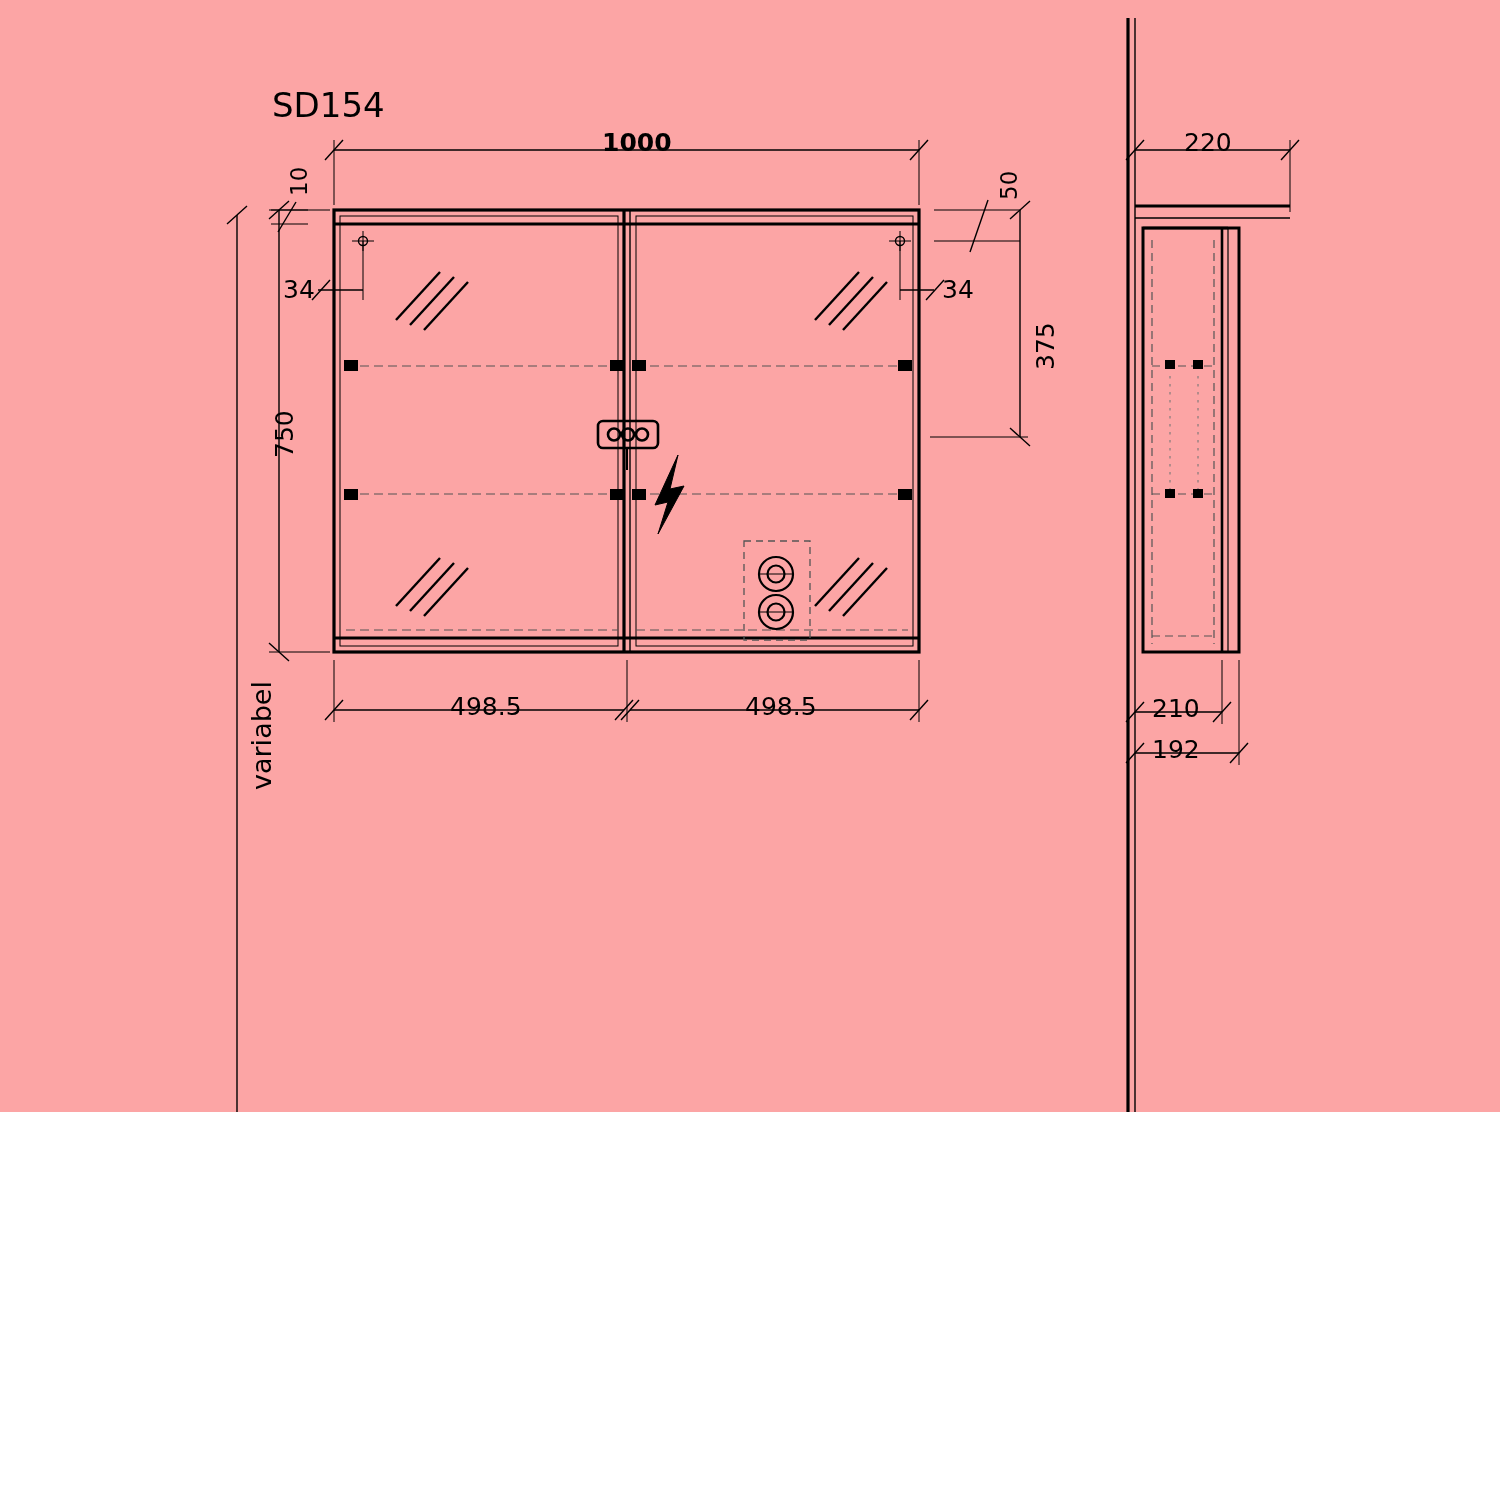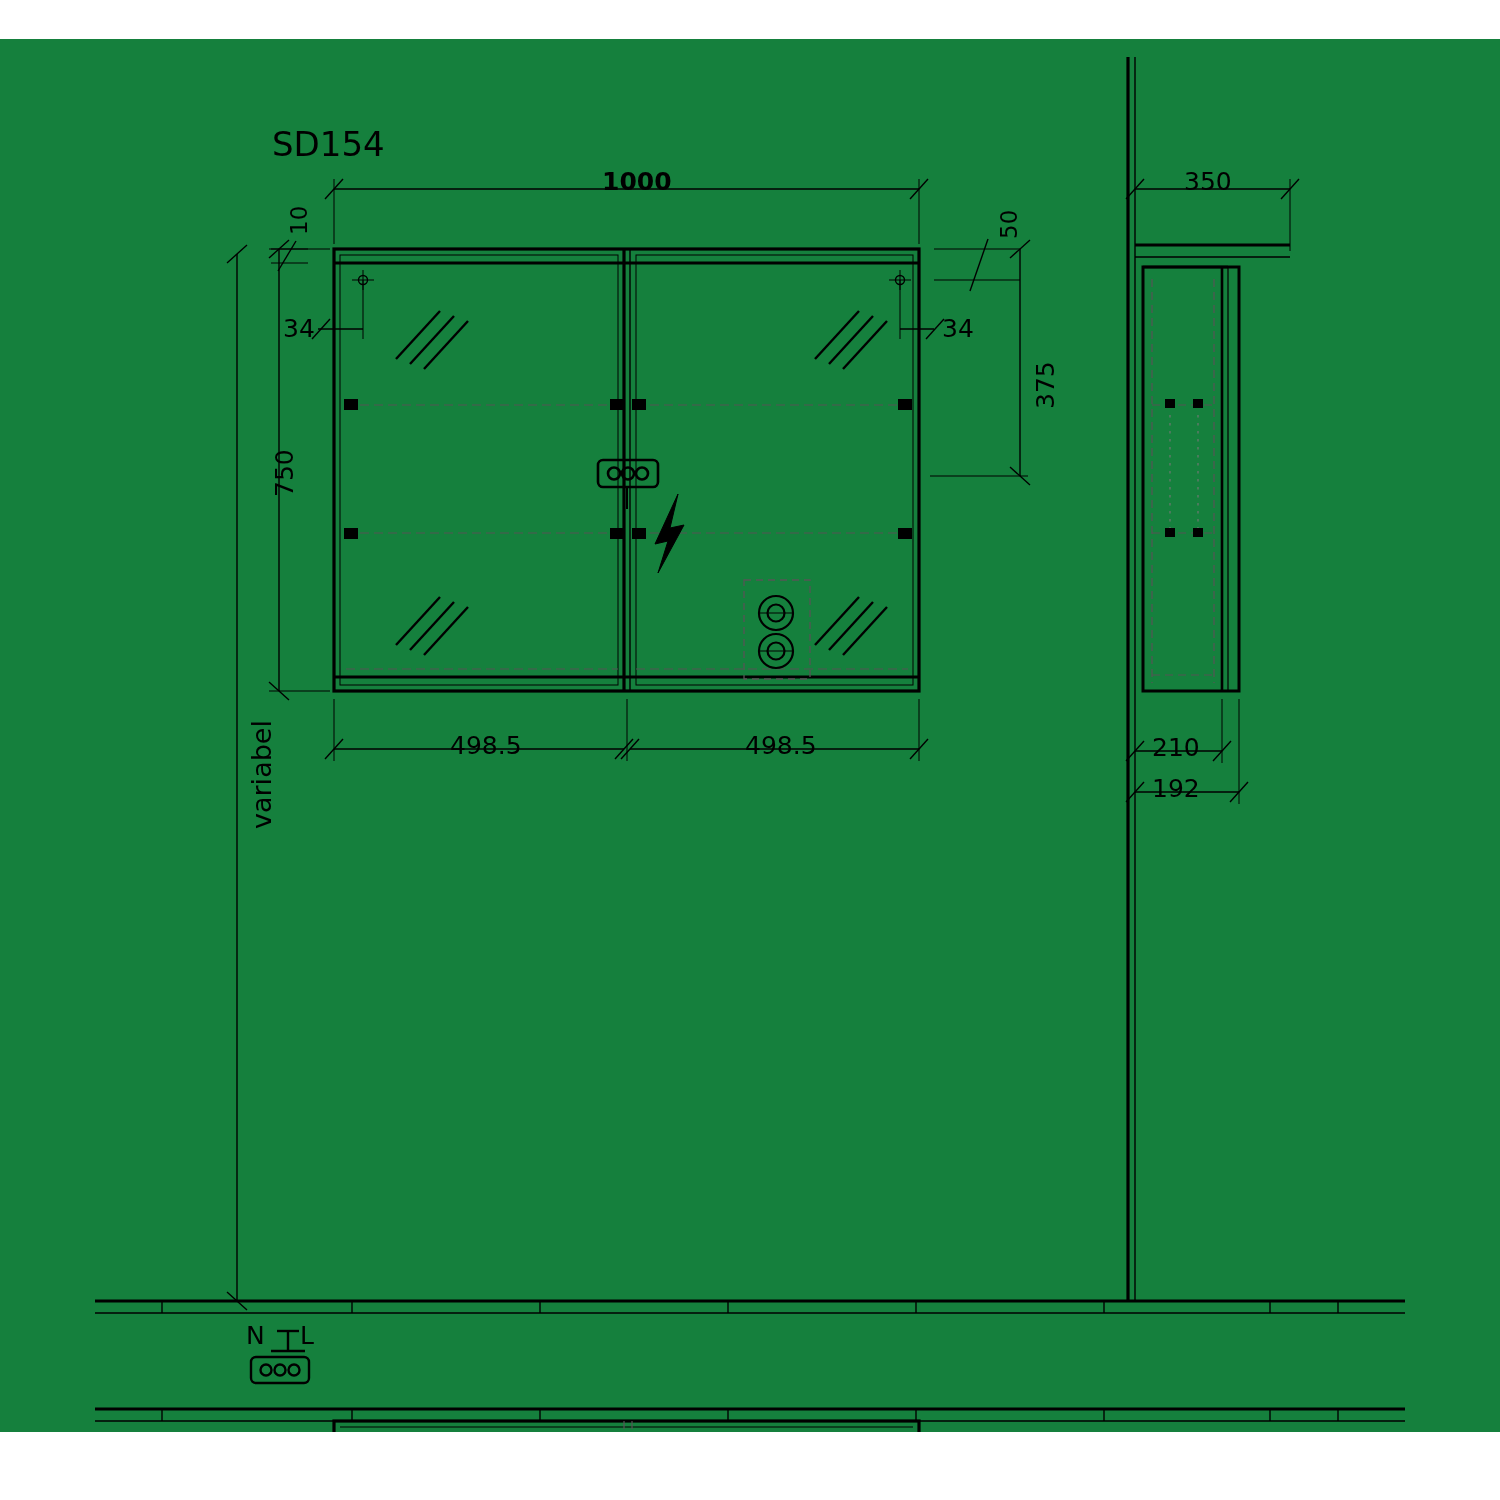--- a/index.html
+++ b/index.html
@@ -3,26 +3,25 @@
 <meta charset="utf-8">
 <style>
   html, body {
     margin: 0;
     padding: 0;
     background: #ffffff;
   }
   #sheet {
     position: relative;
     width: 1500px;
-    height: 1393px;
-    background: #15803d;
+    height: 1112px;
+    background: #fca5a5;
     font-family: "DejaVu Sans", sans-serif;
     color: #000000;
     overflow: hidden;
-    margin-top: 39px;
   }
   .lbl {
     position: absolute;
     font-family: "DejaVu Sans", sans-serif;
     color: #000;
     white-space: nowrap;
     line-height: 1;
   }
   .lbl.rot {
     transform-origin: 0 0;
@@ -298,21 +297,21 @@
   <div class="lbl dim rot" style="left:1033px; top:370px;">375</div>
 
   <div class="lbl dim rot" style="left:272px; top:458px;">750</div>
 
   <div class="lbl dim rot" style="left:248px; top:790px; font-size:27px;">variabel</div>
 
   <div class="lbl dim" style="left:450px; top:694px;">498.5</div>
 
   <div class="lbl dim" style="left:745px; top:694px;">498.5</div>
 
-  <div class="lbl dim" style="left:1184px; top:130px;">350</div>
+  <div class="lbl dim" style="left:1184px; top:130px;">220</div>
 
   <div class="lbl dim" style="left:1152px; top:696px;">210</div>
 
   <div class="lbl dim" style="left:1152px; top:737px;">192</div>
 
 
   <div class="lbl" style="left:246px; top:1284px; font-size:25px;">N</div>
 
   <div class="lbl" style="left:300px; top:1284px; font-size:25px;">L</div>
 

